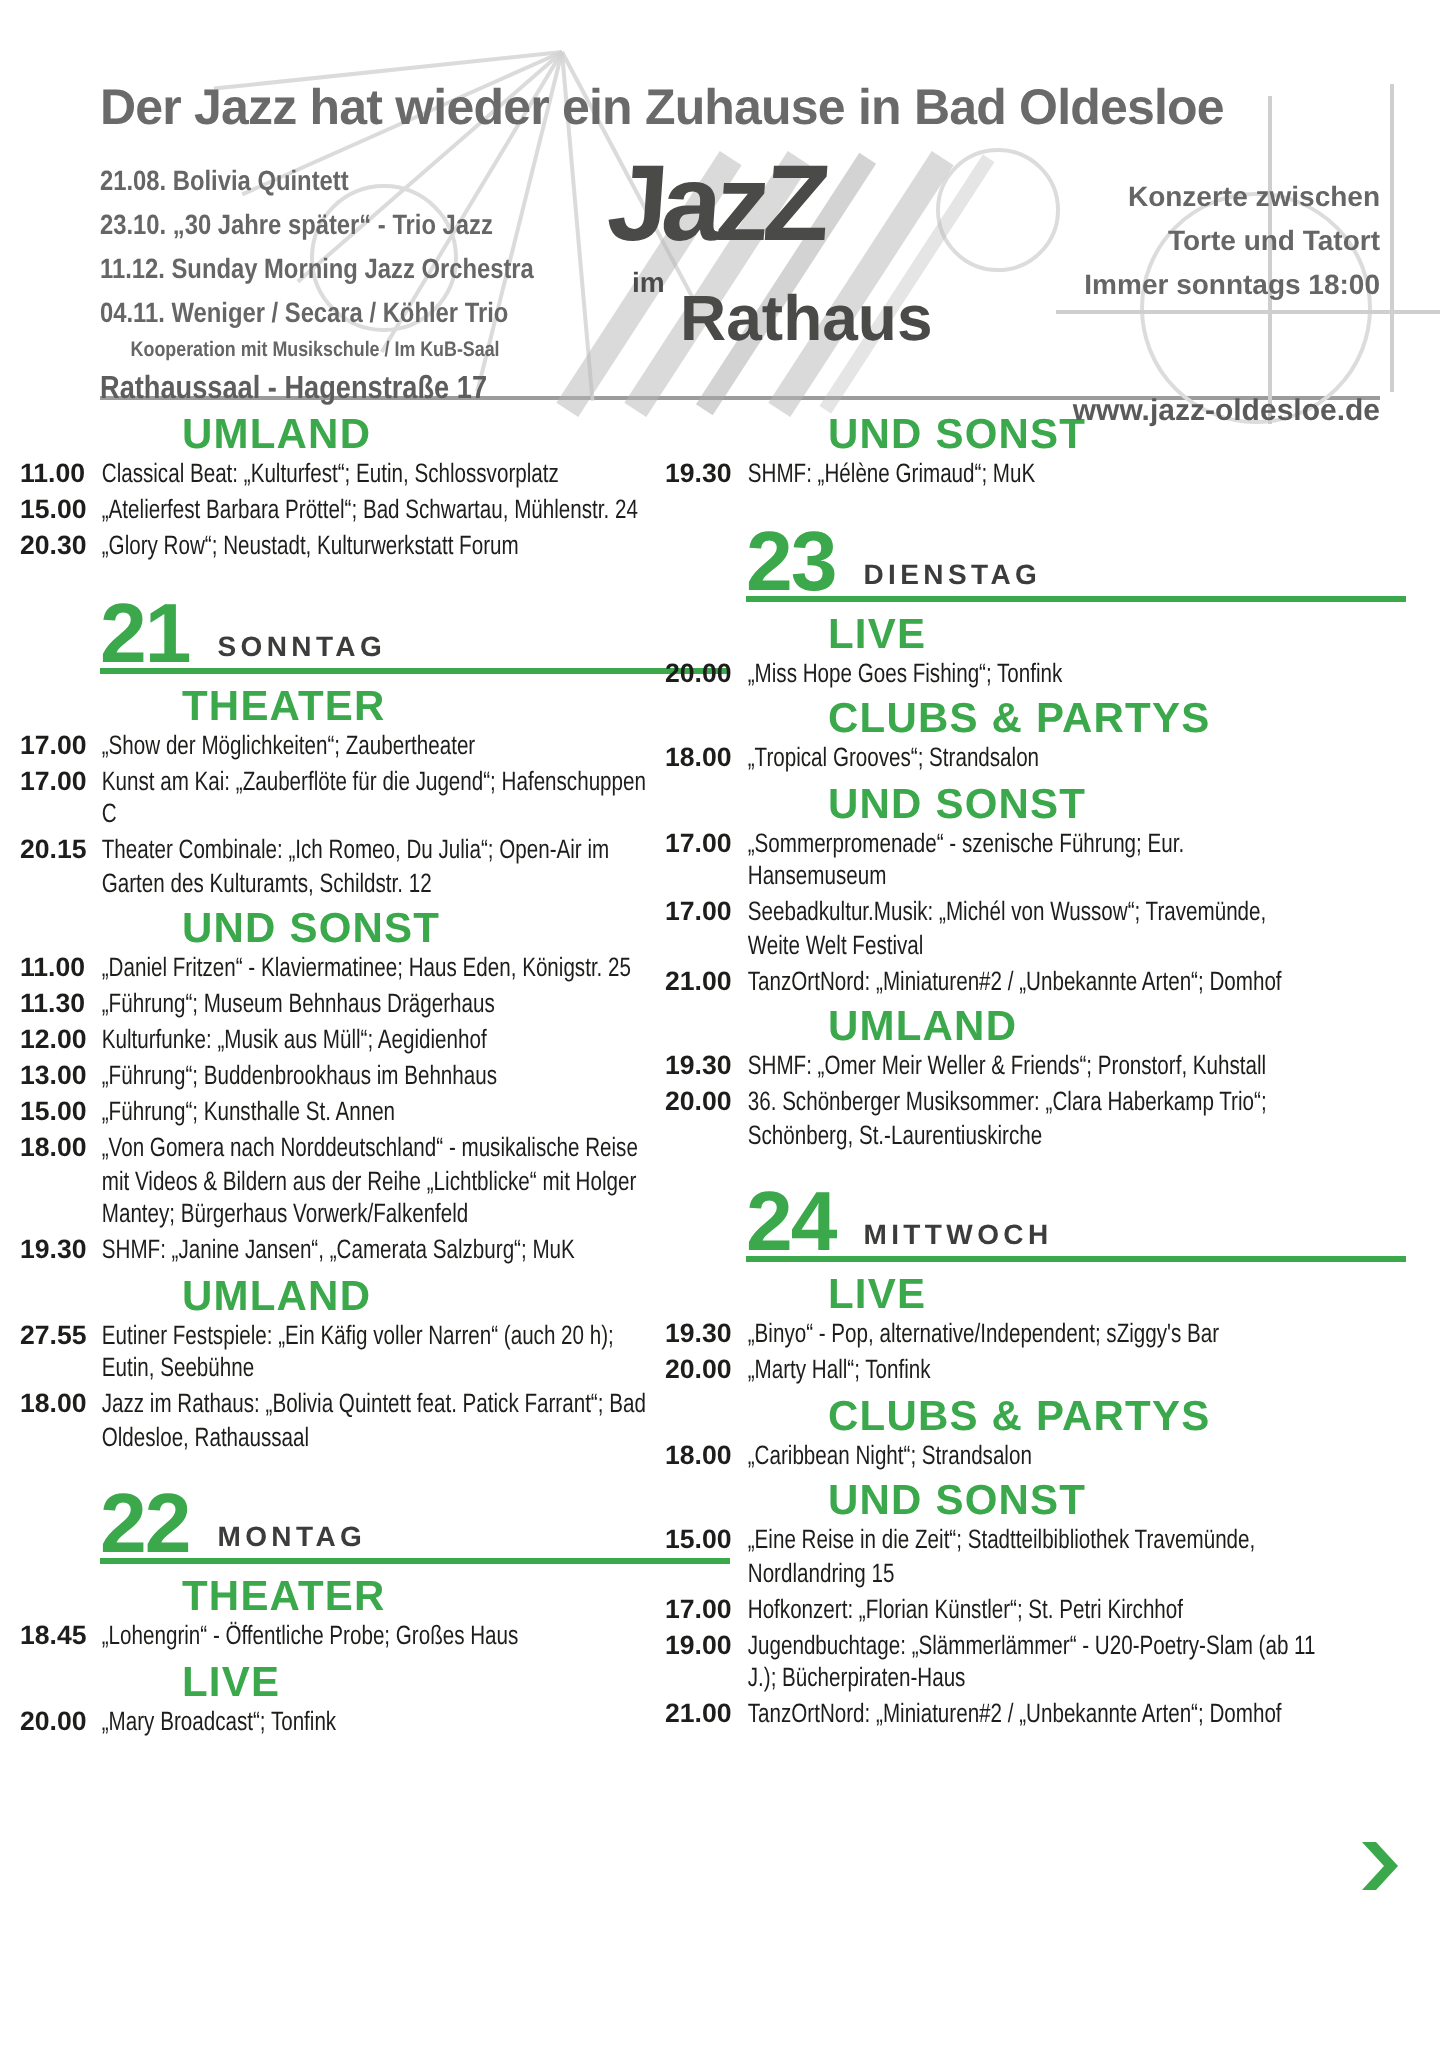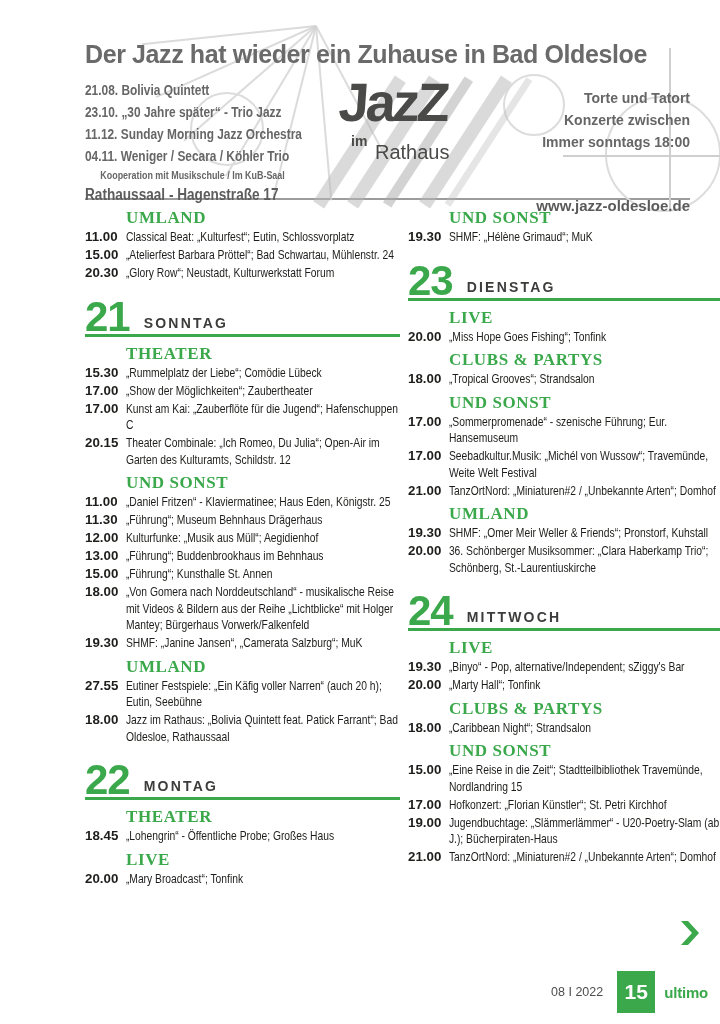--- a/index.html
+++ b/index.html
@@ -1,48 +1,48 @@
 <!DOCTYPE html>
 <html style="--green: #3aa84b; --page_text: #1d1d1b; --ad_text: #666666; --logo: #4a4a49; --line: #9c9c9c; --weekday: #3c3c3b; --footer_text: #4d4d4d;"><head>
 <meta charset="utf-8">
 <style>
   html,body{margin:0;padding:0;background:#fff;}
   body{width:720px;height:1024px;position:relative;font-family:"Liberation Sans",sans-serif;color:var(--page_text,#1d1d1b);}
-  .page{position:absolute;inset:0;overflow:hidden;background:#fff;padding-left:35px;}
+  .page{position:absolute;inset:0;overflow:hidden;background:#fff;}
 
   
   .ad{position:relative;margin:34px 30px 0 50px;height:164px;border-bottom:2px solid var(--line,#9c9c9c);}
   .decor{position:absolute;inset:0;z-index:0;pointer-events:none;}
   .ray{position:absolute;left:230px;top:-8px;width:2px;height:175px;background:#d2d2d2;transform-origin:top center;opacity:.8;}
   .circle{position:absolute;border:2px solid #dcdcdc;border-radius:50%;}
   .vline,.hline{position:absolute;background:#cfcfcf;}
   .ad-title{position:relative;z-index:1;font-size:25px;font-weight:bold;color:#6a6a6a;letter-spacing:-0.4px;padding-top:6px;margin-bottom:10px;white-space:nowrap;}
   .ad-body{position:relative;z-index:1;display:flex;}
   .ad-left{flex:none;width:294px;margin-right:-44px;transform:scaleX(.85);transform-origin:0 0;}
   .ad-line{font-size:14px;font-weight:bold;color:var(--ad_text,#666);line-height:22px;white-space:nowrap;}
   .ad-koop{font-size:10.5px;font-weight:bold;color:var(--ad_text,#666);margin:2px 0 4px 18px;white-space:nowrap;}
   .ad-venue{font-size:16px;font-weight:bold;color:#5d5d5d;margin-top:5px;white-space:nowrap;}
   .ad-center{flex:none;width:170px;position:relative;}
   .stripe{position:absolute;width:13px;height:150px;background:#b5b5b5;opacity:.5;transform:rotate(33deg);top:-12px;}
   .s1{left:18px}.s2{left:52px}.s3{left:88px;width:10px;background:#a8a8a8}.s4{left:124px}.s5{left:150px;width:7px;opacity:.35}
   .logo-jazz{position:absolute;top:-4px;left:4px;font-size:54px;font-weight:800;color:var(--logo,#4a4a49);letter-spacing:-3px;transform:skewX(-4deg);line-height:1;}
   .logo-im{position:absolute;top:54px;left:16px;font-size:14px;font-weight:800;color:var(--logo,#4a4a49);}
-  .logo-rathaus{position:absolute;top:62px;left:40px;font-size:20px;font-weight:400;color:var(--logo,#4a4a49);letter-spacing:0px;}
+  .logo-rathaus{position:absolute;top:62px;left:40px;font-size:32px;font-weight:700;color:var(--logo,#4a4a49);letter-spacing:0px;}
   .ad-right{flex:1;text-align:right;padding-top:8px;}
   .ad-right-line{font-size:14px;font-weight:bold;color:var(--ad_text,#666);line-height:22px;white-space:nowrap;}
   .ad-web{font-size:15px;font-weight:bold;color:#5a5a5a;margin-top:44px;white-space:nowrap;}
 
   
   .cols{display:flex;padding:6px 0 0 50px;}
   .col{flex:none;}
   .col-left{width:315px;margin-right:8px;}
   .col-right{width:330px;}
-  .cat{color:var(--green,#3aa84b);font-weight:bold;font-size:17px;line-height:19px;letter-spacing:.6px;margin:5px 0 2px 41px;font-family:Liberation Serif, serif;}
+  .cat{color:var(--green,#3aa84b);font-weight:bold;font-size:21px;line-height:19px;letter-spacing:.6px;margin:5px 0 2px 41px;}
   .col > .cat:first-child{margin-top:2px;}
-  .event{display:flex;font-size:13.3px;line-height:16.5px;margin-bottom:1.5px;}
+  .event{display:flex;font-size:13.3px;line-height:16.5px;margin-bottom:1.5px;justify-content:center;}
   .time{flex:none;width:37px;font-weight:bold;}
   .etxt{flex:none;padding-left:5px;transform:scaleX(.775);transform-origin:0 0;}
   .col-left .etxt{width:353px;}
   .col-right .etxt{width:369px;}
   .day{display:flex;align-items:flex-end;border-bottom:3px solid var(--green,#3aa84b);margin:18px 0 7px 0;}
   .day-num{font-size:42px;line-height:34px;font-weight:800;color:var(--green,#3aa84b);letter-spacing:-1px;}
   .day-label{font-size:14px;font-weight:bold;letter-spacing:2.2px;color:var(--weekday,#3c3c3b);margin:0 0 3px 14px;}
 
   
   .chev{position:absolute;right:20px;top:920px;color:var(--green,#3aa84b);}
@@ -93,22 +93,22 @@
         <span class="stripe s3"></span>
         <span class="stripe s4"></span>
         <span class="stripe s5"></span>
         <div class="logo-jazz">JazZ</div>
         <div class="logo-im">im</div>
         <div class="logo-rathaus">Rathaus</div>
       </div>
 
       <div class="ad-right">
         <div>
+            <div class="ad-right-line">Konzerte zwischen</div>
             <div class="ad-right-line">Torte und Tatort</div>
-            <div class="ad-right-line">Konzerte zwischen</div>
             <div class="ad-right-line">Immer sonntags 18:00</div>
           </div>
         <div class="ad-web">www.jazz-oldesloe.de</div>
       </div>
     </div>
   </div>
 
   <div class="cols">
     <div class="col col-left">
         <div class="cat">UMLAND</div>
@@ -122,24 +122,20 @@
         </div>
         <div class="event">
           <span class="time">20.30</span>
           <span class="etxt">„Glory Row“; Neustadt, Kulturwerkstatt Forum</span>
         </div>
         <div class="day">
           <span class="day-num">21</span>
           <span class="day-label">SONNTAG</span>
         </div>
         <div class="cat">THEATER</div>
-        <div class="event">
-          <span class="time">15.30</span>
-          <span class="etxt">„Rummelplatz der Liebe“; Comödie Lübeck</span>
-        </div>
         <div class="event">
           <span class="time">17.00</span>
           <span class="etxt">„Show der Möglichkeiten“; Zaubertheater</span>
         </div>
         <div class="event">
           <span class="time">17.00</span>
           <span class="etxt">Kunst am Kai: „Zauberflöte für die Jugend“; Hafenschuppen C</span>
         </div>
         <div class="event">
           <span class="time">20.15</span>
@@ -277,19 +273,14 @@
         </div>
       </div>
   </div>
 
   <div class="chev">
     <svg width="20" height="26" viewBox="0 0 20 26">
         <path d="M1 1 L8 1 L19 13 L8 25 L1 25 L12 13 Z" fill="currentColor"></path>
       </svg>
   </div>
 
-  <div class="footer">
-    <span class="issue">08 I 2022</span>
-    <span class="pagebox">15</span>
-    <span class="brand">ultimo</span>
-  </div>
 
 </div>
 
 </body></html>

